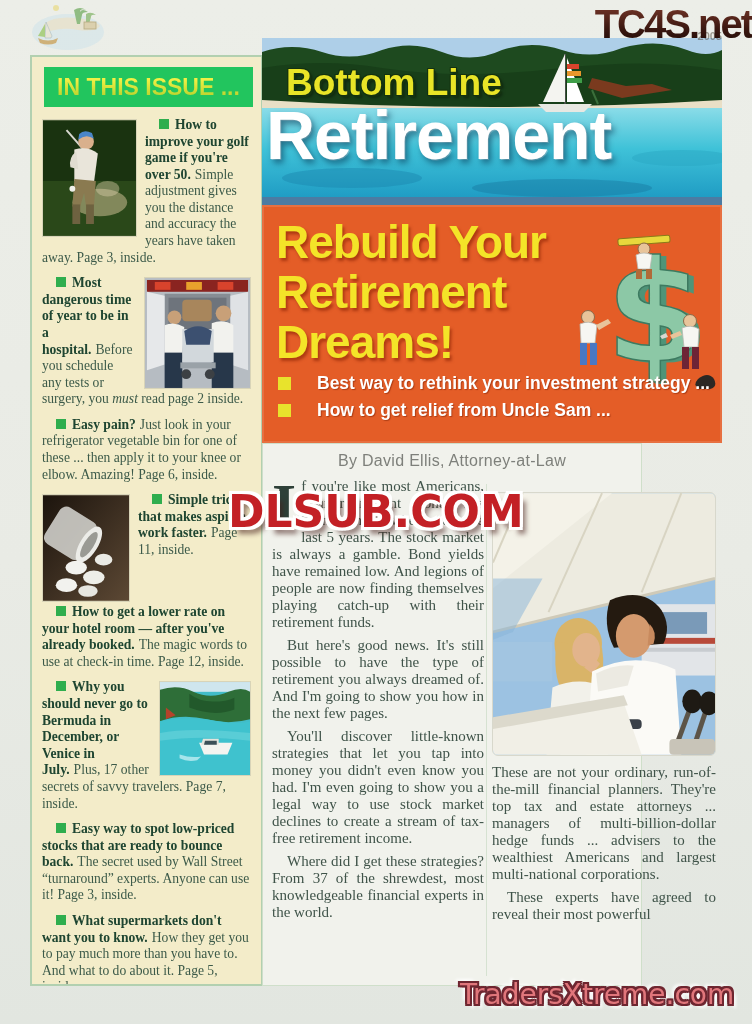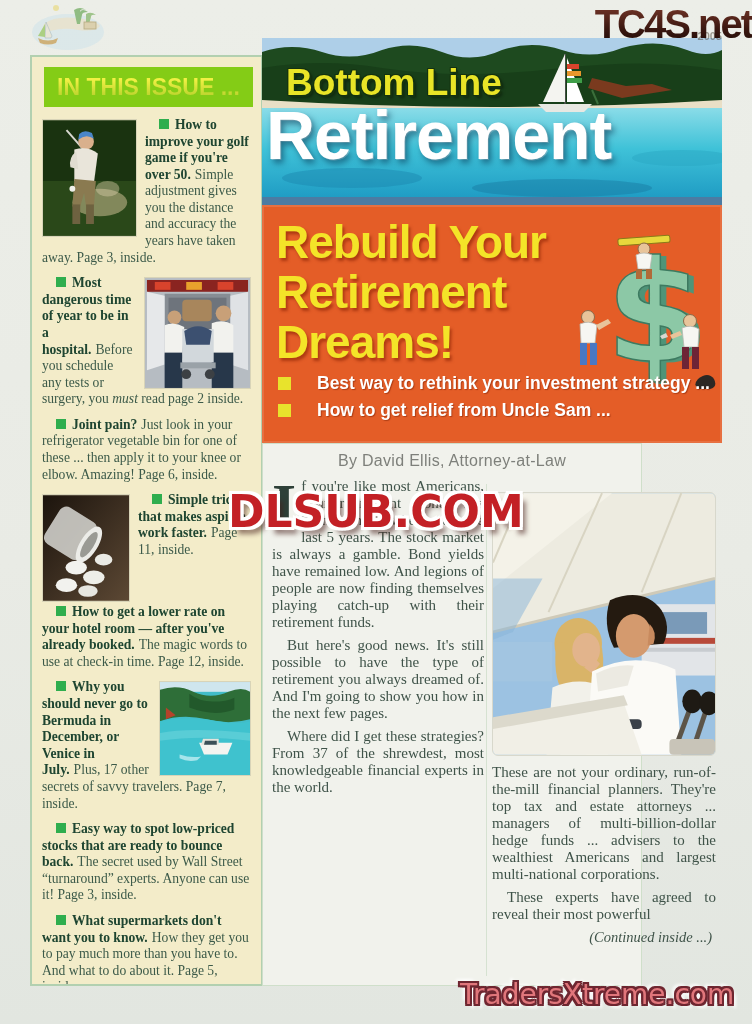--- a/index.html
+++ b/index.html
@@ -17,21 +17,21 @@
     font-size:44px; letter-spacing:0px; color:#c32025; z-index:60;
     text-shadow:-3px -3px 0 #fff,3px -3px 0 #fff,-3px 3px 0 #fff,3px 3px 0 #fff,-3px 0 0 #fff,3px 0 0 #fff,0 -3px 0 #fff,0 3px 0 #fff,6px 7px 5px rgba(70,30,25,.55); }
   .wm-traders { position:absolute; left:436px; top:978px; font-family:"DejaVu Sans",sans-serif; font-weight:normal;
     font-size:28px; color:#e0767b; z-index:60;
     text-shadow:-2px -2px 0 #6e2630,2px -2px 0 #6e2630,-2px 2px 0 #6e2630,2px 2px 0 #6e2630,0 -2px 0 #6e2630,0 2px 0 #6e2630,-2px 0 0 #6e2630,2px 0 0 #6e2630,-4px -4px 3px rgba(255,255,255,.9),4px 4px 3px rgba(255,255,255,.9),0 0 6px #fff;margin-left:24px; }
   .corner-sketch { position:absolute; left:26px; top:2px; width:84px; height:52px; opacity:.8; z-index:5; }
 
   
   .sidebar { position:absolute; left:30px; top:55px; width:233px; height:931px; background:#f3ecc9;
     border:2px solid #b2d0b0; padding:8px 10px 6px 10px; overflow:hidden; }
-  .toc-bar { margin:2px 0 10px 2px; width:209px; height:40px; background:#84cc16; display:flex;
+  .toc-bar { margin:2px 0 10px 2px; width:209px; height:40px; background:#22c55e; display:flex;
     align-items:center; justify-content:center; }
   .toc-bar span { font-family:"Liberation Sans",sans-serif; font-weight:bold; font-size:23px; letter-spacing:0px;
     background:linear-gradient(180deg,#f2f045 20%,#b8d22c 85%); -webkit-background-clip:text; background-clip:text; color:transparent; white-space:nowrap; }
   .si { clear:both; margin-bottom:9px; font-size:13.6px; line-height:1.22; color:#3c5a49; }
   .si .lead { font-weight:bold; color:#1e4531; margin-right:4px; }
   .si .bullet { display:inline-block; width:10px; height:10px; background:#2fae4e; margin:0 6px 0 14px; }
   .ph { display:block; border:1px solid #d8d4b8; }
   .phL { float:left; margin:2px 8px 2px 0; }
   .phR { float:right; margin:2px 0 2px 8px; }
 
@@ -136,21 +136,21 @@
         <rect x="38" y="52" width="32" height="34" fill="#d2d8dc"></rect>
         <path d="M40,54 q14,-10 28,0 l-2,14 l-24,0 z" fill="#3c5070"></path>
         <rect x="36" y="86" width="36" height="6" fill="#9aa2a8"></rect>
         <circle cx="42" cy="98" r="5" fill="#3c4044"></circle>
         <circle cx="66" cy="98" r="5" fill="#3c4044"></circle>
       </svg>
       <span class="bullet"></span><span class="lead">Most dangerous time of year to be in a hospital.</span><span>Before you schedule any tests or surgery, you </span><i>must</i><span> read page 2 inside.</span>
     </div>
 
     <div class="si">
-      <span class="bullet"></span><span class="lead">Joint pain?</span><span>Just look in your refrigerator vegetable bin for one of these ... then apply it to your knee or elbow.  Amazing! Page 6, inside.</span>
+      <span class="bullet"></span><span class="lead">Easy pain?</span><span>Just look in your refrigerator vegetable bin for one of these ... then apply it to your knee or elbow.  Amazing! Page 6, inside.</span>
     </div>
 
     <div class="si">
       <svg class="ph phL" width="88" height="108" viewBox="0 0 88 108">
         <defs>
             <linearGradient id="aspbg" x1="0" y1="0" x2="1" y2="1">
           <stop offset="0" stop-color="#1c140d"></stop>
               <stop offset="1" stop-color="#5c4834"></stop>
             </linearGradient>
           </defs>
@@ -276,20 +276,21 @@
     </div>
   </div>
 
   <div class="article-panel art">
     <div class="byline">By David Ellis, Attorney-at-Law</div>
     <div class="colrule"></div>
 
     <div class="colL">
       <p class="first dropcap">If you're like most Americans, your retirement money has been going nowhere over the last 5 years.  The stock market is always a gamble. Bond yields have remained low. And legions of people are now finding themselves playing catch-up with their retirement funds.</p>
       <p>But here's good news. It's still possible to have the type of retirement you always dreamed of.  And I'm going to show you how in the next few pages.</p>
+      <p>You'll discover little-known strategies that let you tap into money you didn't even know you had. I'm even going to show you a legal way to use stock market declines to create a stream of tax-free retirement income.</p>
       <p>Where did I get these strategies?  From 37 of the shrewdest, most knowledgeable financial experts in the world.</p>
     </div>
 
     <div class="colR">
       <svg class="boat-photo" width="224" height="264" viewBox="0 0 224 264">
         <rect width="224" height="264" fill="#9cc2e2"></rect>
         <path d="M0,0 L224,0 L224,86 L0,140 Z" fill="#edebe0"></path>
         <path d="M0,0 L120,0 L0,96 Z" fill="#f4f2e8"></path>
         <line x1="0" y1="140" x2="224" y2="86" stroke="#cfcaB8" stroke-width="3"></line>
         <line x1="30" y1="0" x2="0" y2="70" stroke="#d8d4c2" stroke-width="2"></line>
@@ -322,17 +323,16 @@
           <line x1="204" y1="252" x2="216" y2="216" stroke="#5c5448" stroke-width="5"></line>
           <ellipse cx="201" cy="210" rx="10" ry="12" fill="#1e1a14"></ellipse>
           <ellipse cx="218" cy="212" rx="10" ry="12" fill="#1e1a14"></ellipse>
           <rect x="178" y="248" width="46" height="16" rx="4" fill="#c8c4b8"></rect>
         </g>
         <path d="M0,86 L50,86 L20,140 L0,148 Z" fill="#88b4d8" opacity=".5"></path>
         <rect x="0" y="150" width="60" height="40" fill="#a8c8e0" opacity=".5"></rect>
       </svg>
       <p class="first">These are not your ordinary, run-of-the-mill financial planners. They're top tax and estate attorneys ... managers of multi-billion-dollar hedge funds ... advisers to the wealthiest Americans and largest multi-national corporations.</p>
       <p>These experts have agreed to reveal their most powerful</p>
-      <div class="continued">(Continued inside ...)</div>
     </div>
   </div>
 
 </div>
 
 </body></html>

